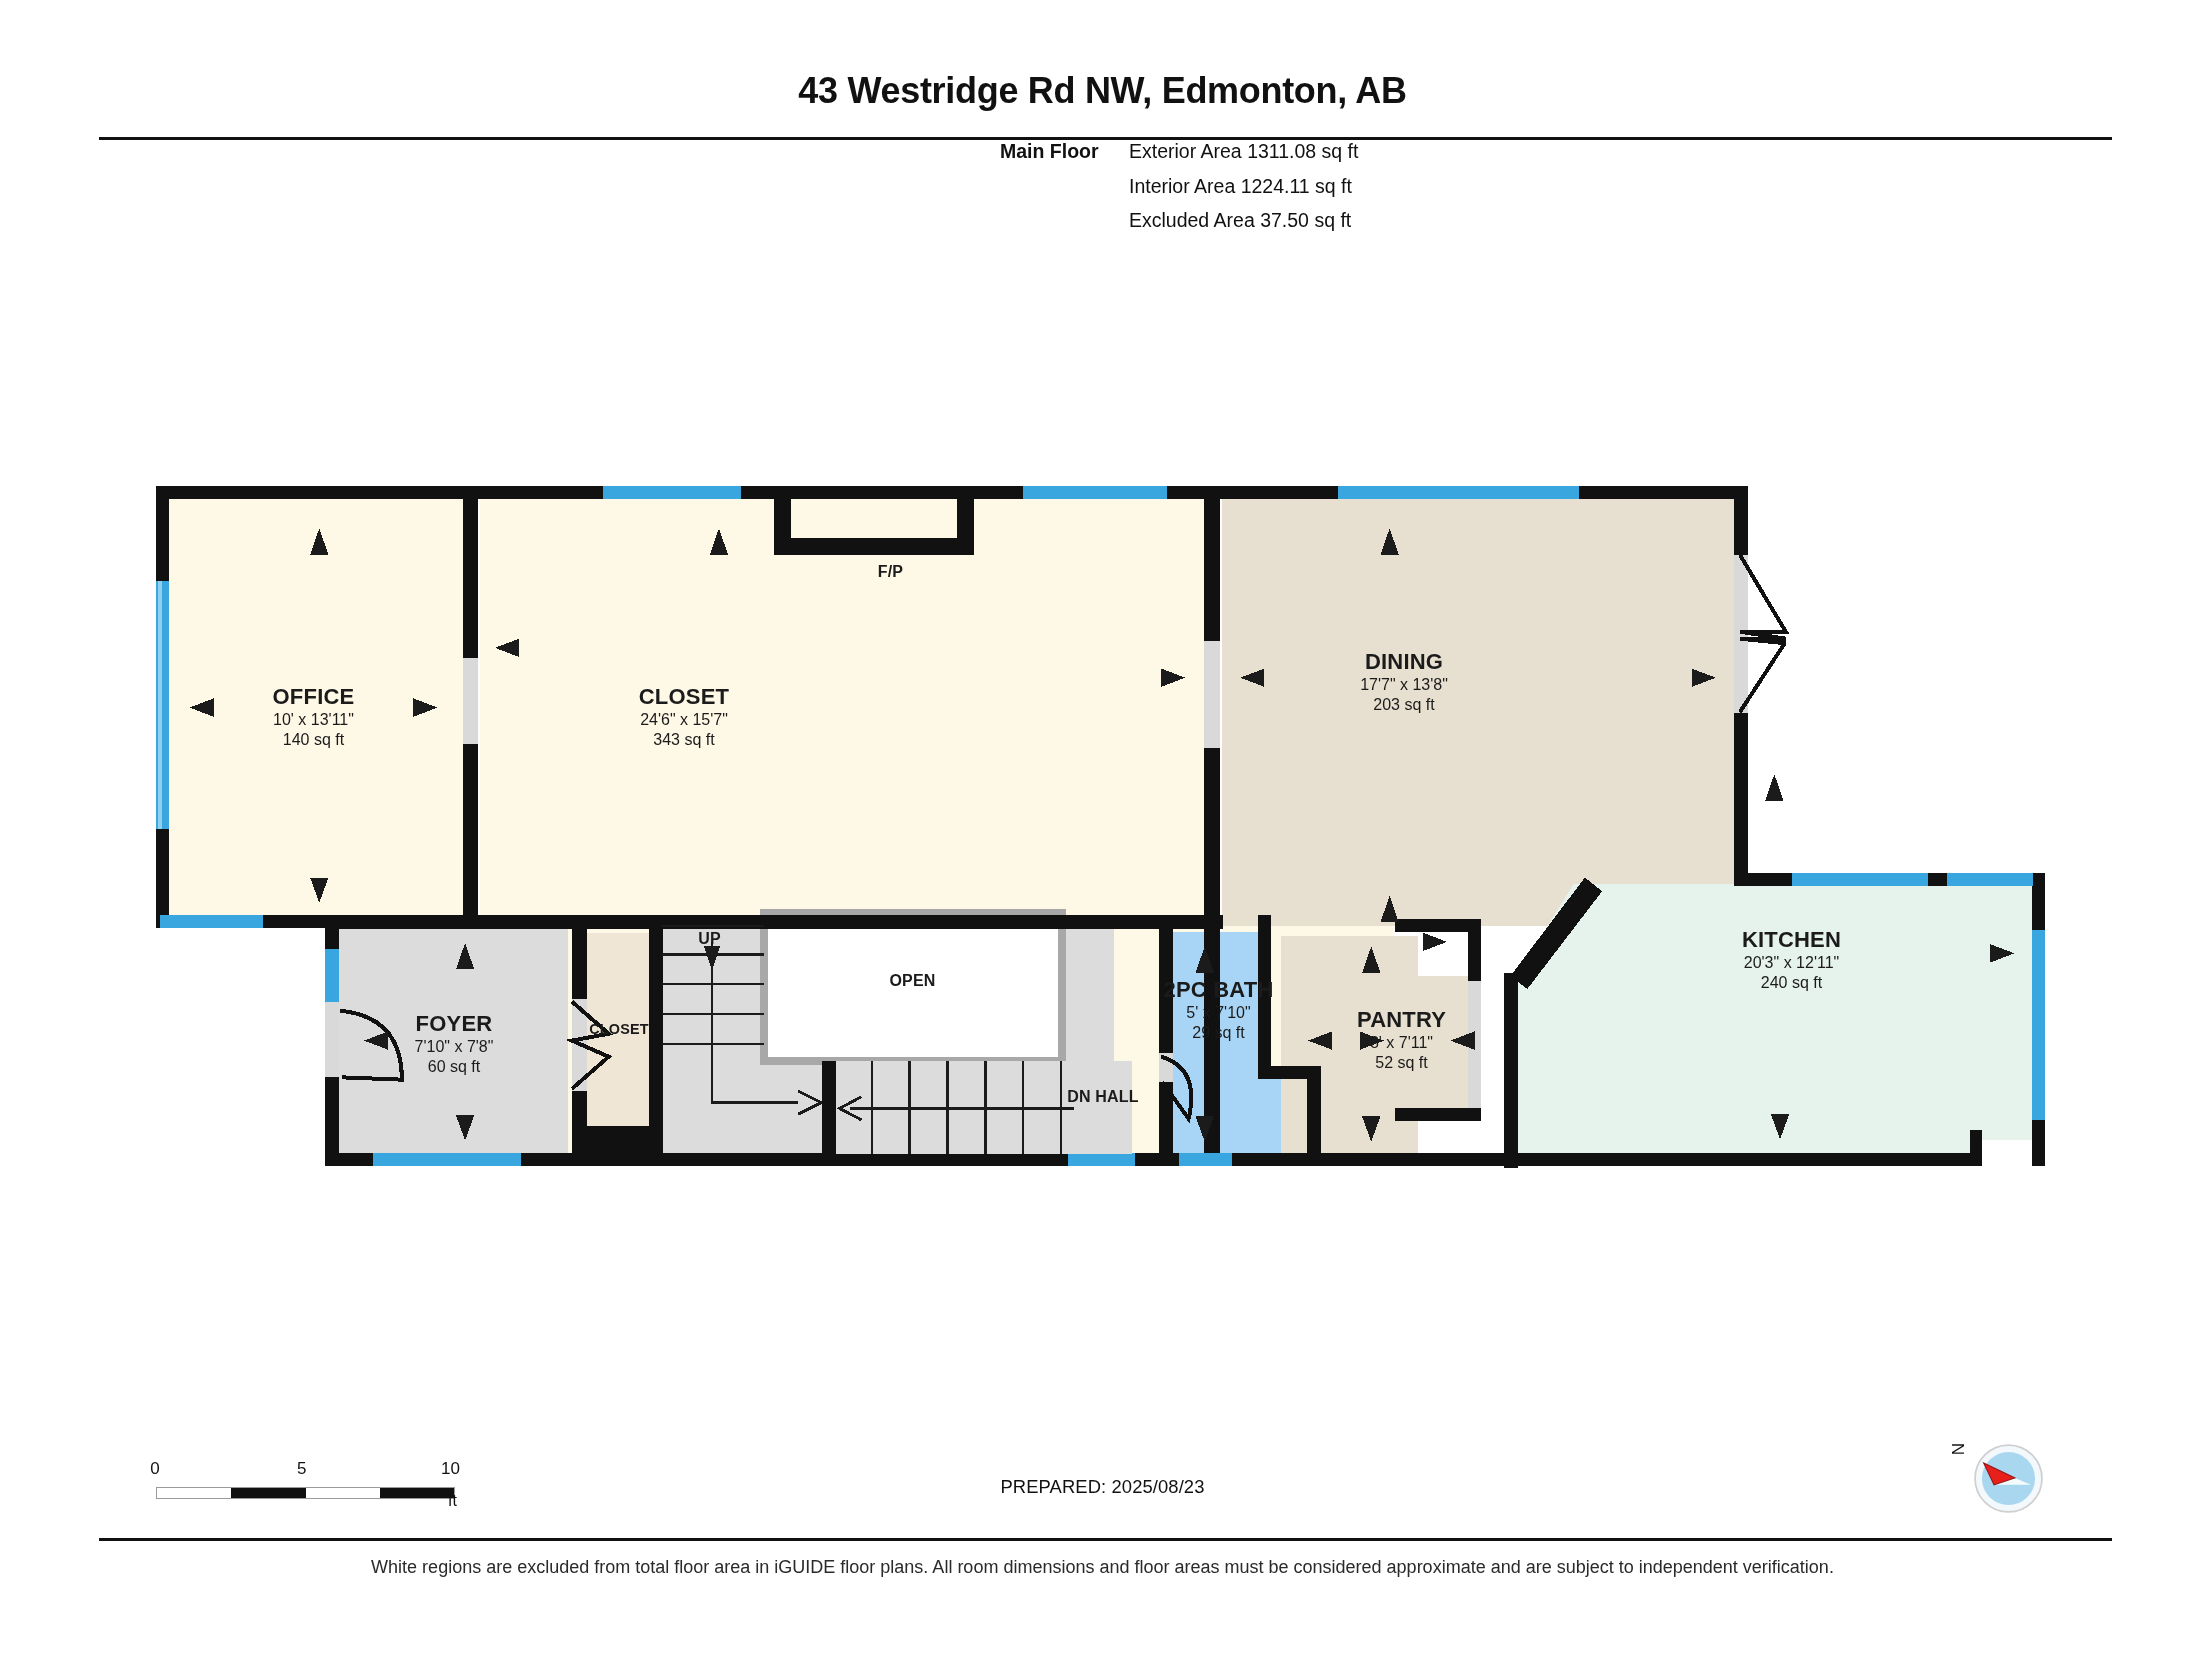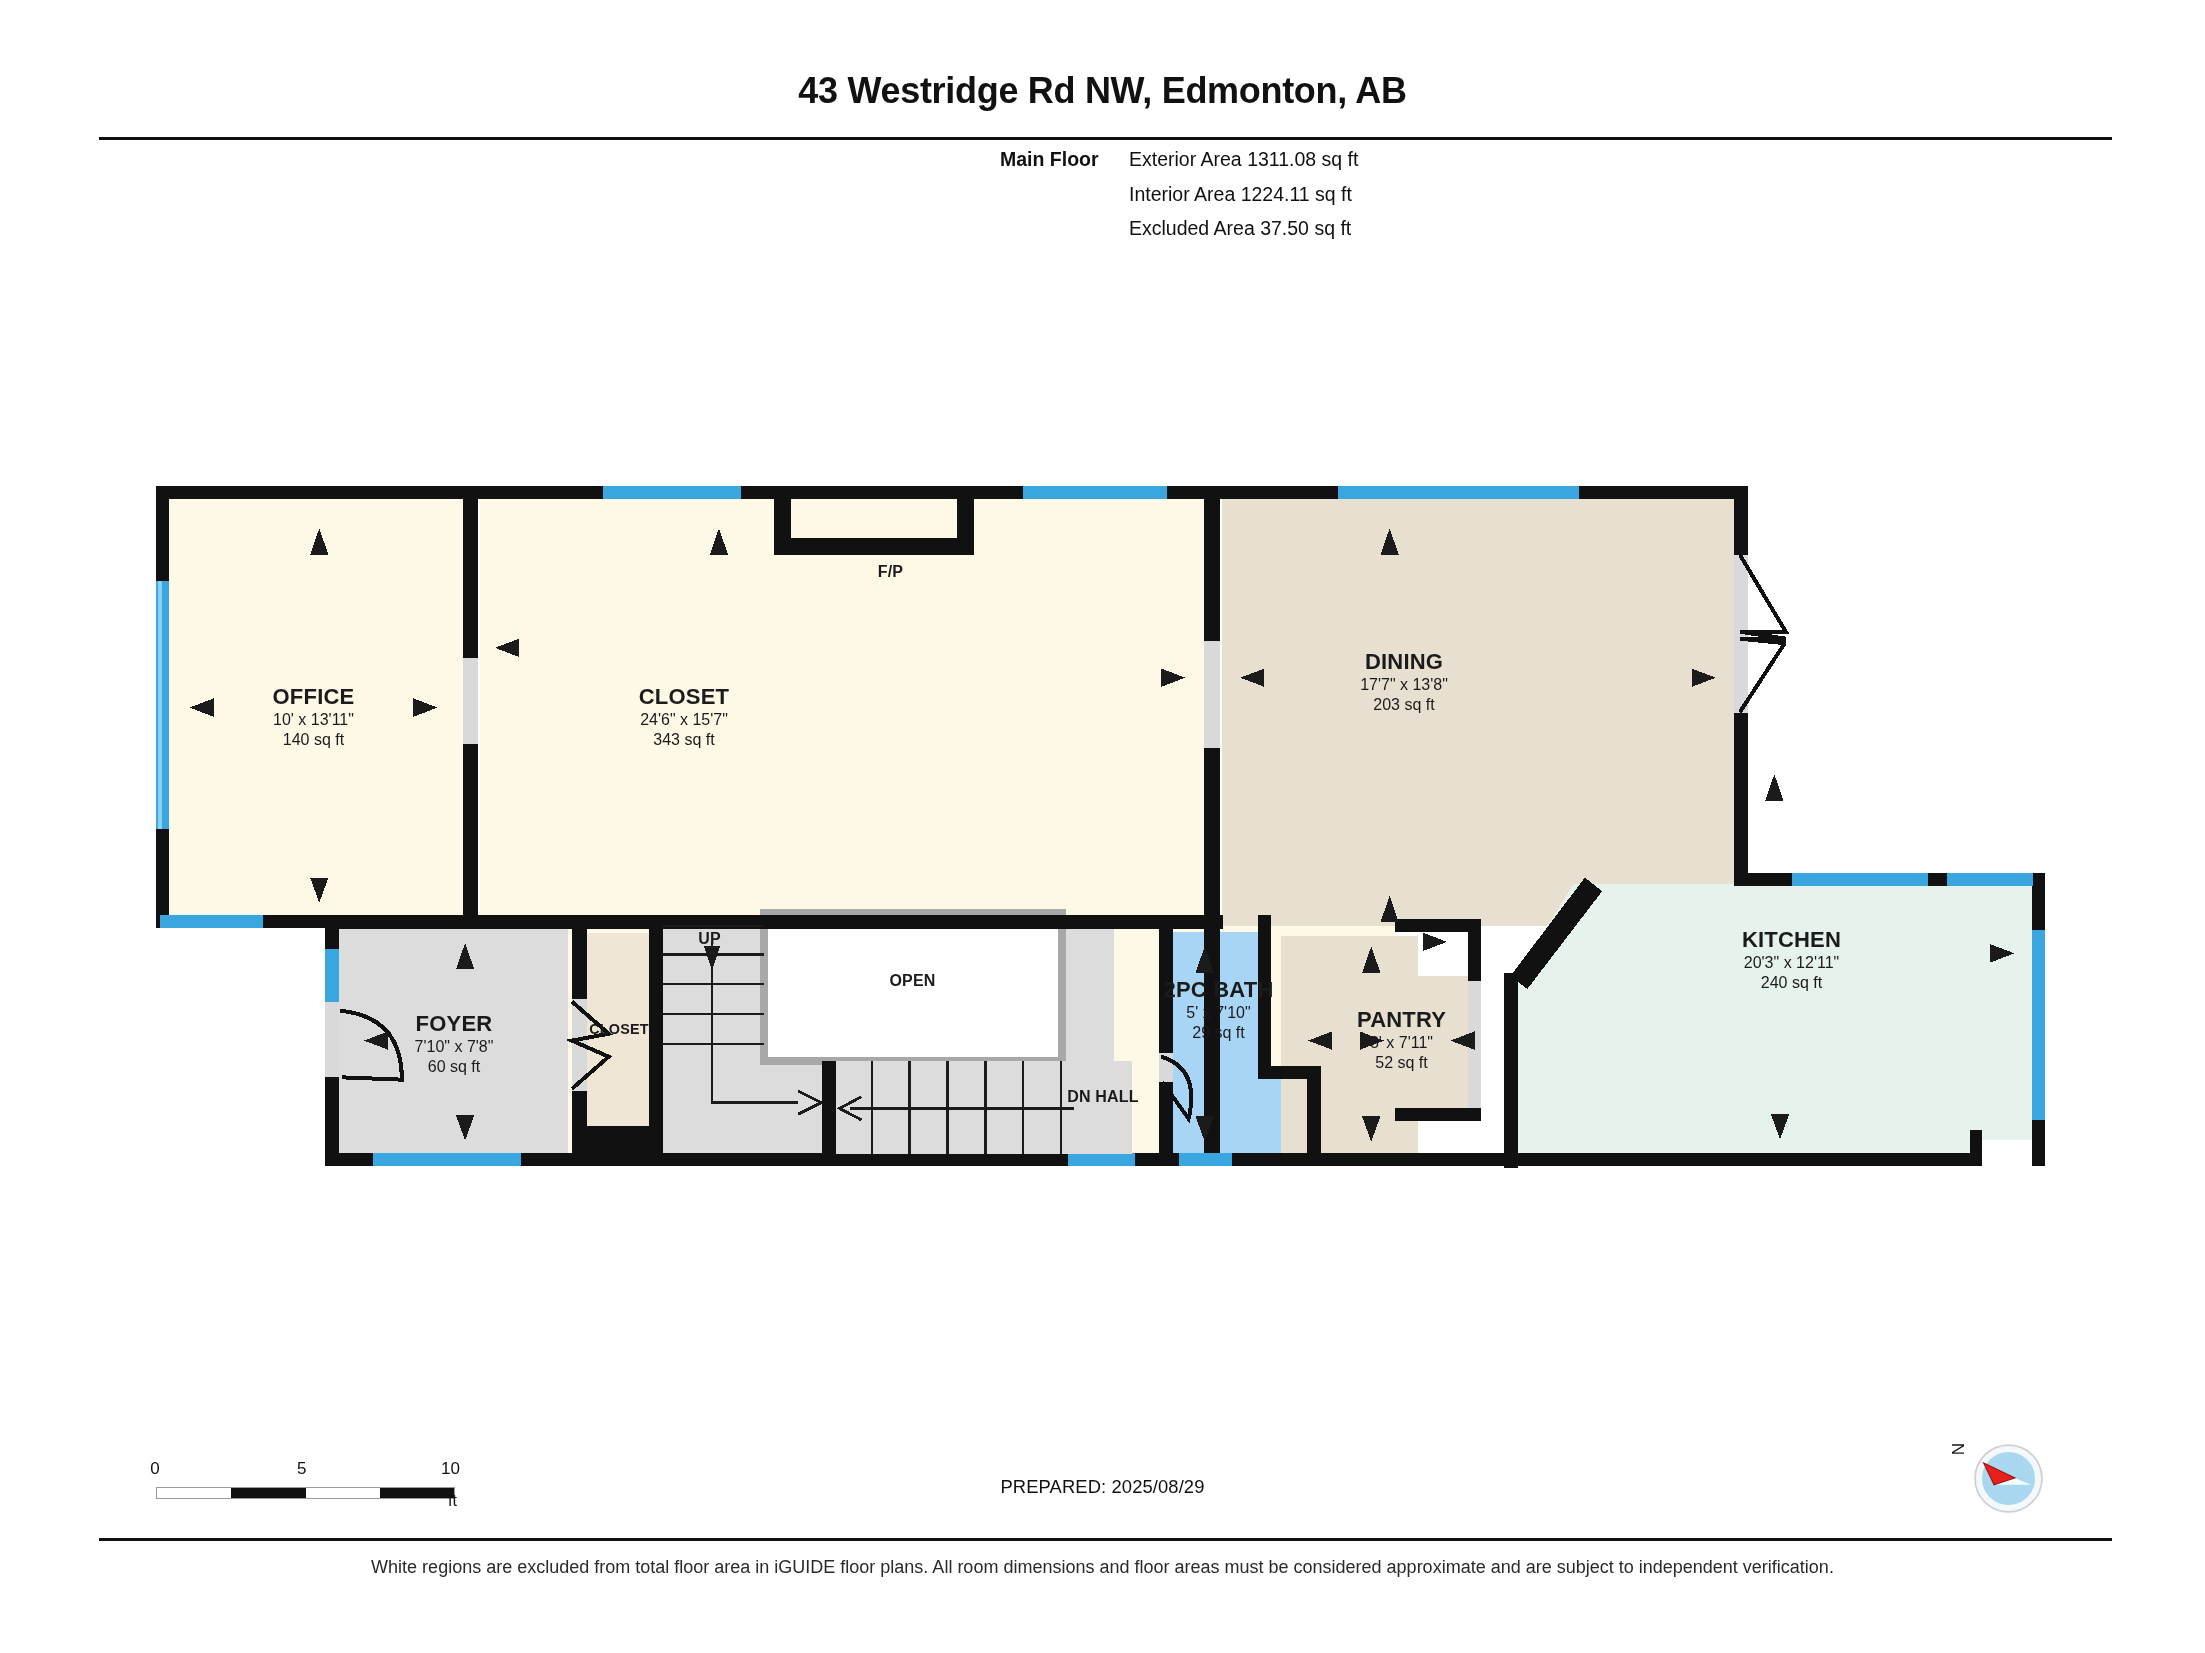--- a/index.html
+++ b/index.html
@@ -6,21 +6,21 @@
   body{width:2205px;height:1654px;position:relative;font-family:"Liberation Sans",sans-serif;-webkit-font-smoothing:antialiased;}
   #sheet{position:absolute;left:0;top:0;width:2205px;height:1654px;background:#fff;overflow:hidden;border-radius:7px;}
 
   
   #title{
     position:absolute;left:0;top:70px;width:2205px;text-align:center;
     font-size:36px;font-weight:bold;color:#111;letter-spacing:-0.3px;
   }
   #rule-top{position:absolute;left:99px;top:137px;width:2013px;height:3.4px;background:#111;}
 
-  #meta{position:absolute;left:1000px;top:148px;width:804px;}
+  #meta{position:absolute;left:1000px;top:140px;width:804px;}
   .meta-row{display:flex;align-items:flex-start;margin-bottom:11.5px;}
   .meta-lab{width:129px;font-size:19.5px;font-weight:bold;color:#111;text-align:left;}
   .meta-val{font-size:19.5px;color:#111;}
 
   
   #plan{position:absolute;left:0;top:0;width:2205px;height:1654px;}
   #plan svg{position:absolute;left:0;top:0;}
 
   
   .rlabel{position:absolute;text-align:center;color:#1b1b1b;line-height:1.24;pointer-events:none;white-space:nowrap;}
@@ -313,21 +313,21 @@
     <span class="snum" style="left:285px;">10</span>
     <div id="sbar">
       <i class="sw"></i>
       <i class="sk"></i>
       <i class="sw"></i>
       <i class="sk"></i>
     </div>
     <span id="sft">ft</span>
   </div>
 
-  <div id="prepared">PREPARED: 2025/08/29</div>
+  <div id="prepared">PREPARED: 2025/08/23</div>
 
   <div id="nlabel">N</div>
   <div id="compass">
     <svg width="75" height="75" viewBox="0 0 130 130" xmlns="http://www.w3.org/2000/svg">
       <circle cx="65" cy="65" r="58" fill="#f2f8fc" stroke="#cfcfcf" stroke-width="3"></circle>
       <circle cx="65" cy="65" r="46" fill="#a9d7ef"></circle>
       <path d="M22 38 L76 64 L40 76 Z" fill="#e8201c"></path>
       <path d="M76 64 L104 76 L40 76 Z" fill="#f4fbfd"></path>
       <path d="M22 38 L76 64 L40 76 Z" fill="none" stroke="#9a1512" stroke-width="2"></path>
     </svg>

